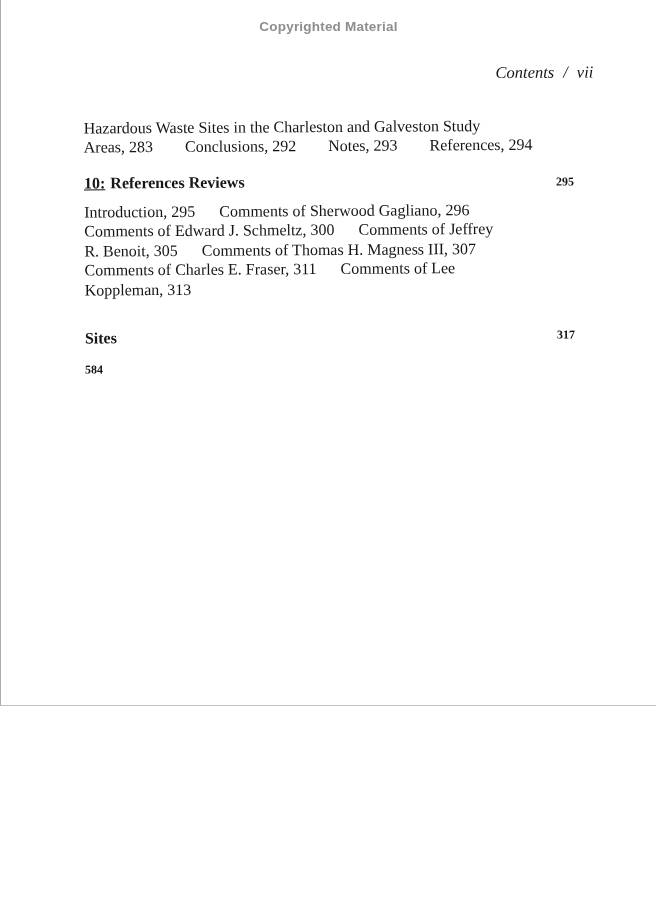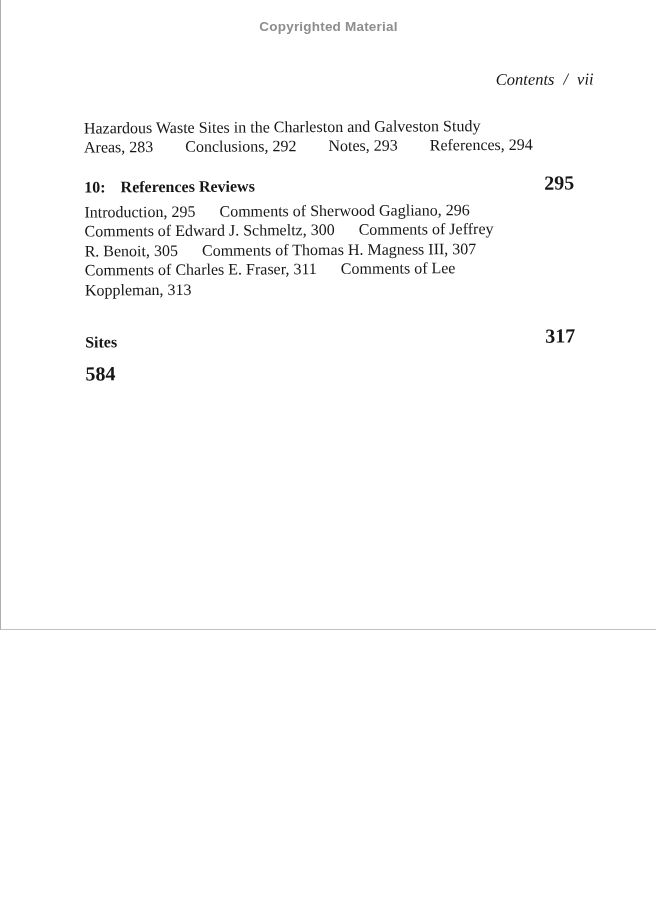--- a/index.html
+++ b/index.html
@@ -3,21 +3,21 @@
 <meta charset="utf-8">
 <style>
   html, body {
     margin: 0;
     padding: 0;
     background: #ffffff;
   }
   .page {
     position: relative;
     width: 656px;
-    height: 630px;
+    height: 706px;
     background: #ffffff;
     overflow: hidden;
     border-left: 1px solid #adadad;
     border-bottom: 1px solid #c2c2c2;
     box-sizing: border-box;
     font-family: "Liberation Serif", serif;
     color: #161616;
   }
   .watermark {
     position: absolute;
@@ -33,21 +33,21 @@
   }
   
   .scan-content {
     position: absolute;
     inset: 0;
     transform: rotate(-0.35deg);
     transform-origin: 50% 50%;
   }
   .running-head {
     position: absolute;
-    top: 71px;
+    top: 64px;
     right: 61px;
     font-style: italic;
     font-size: 16.5px;
     white-space: nowrap;
   }
   .running-head .sep {
     display: inline-block;
     margin: 0 9px;
   }
   .toc-para {
@@ -68,25 +68,26 @@
     align-items: baseline;
     font-weight: 700;
     font-size: 16px;
     white-space: nowrap;
   }
   .row-chapter { top: 173px; }
   .row-index   { top: 328px; }
   .row-about   { top: 365px; }
   .chapter-label .chapter-num {
     display: inline-block;
-    margin-right: 15px;
+    margin-right: 5px;
+    text-decoration: underline;
   }
   .folio {
     font-weight: 700;
-    font-size: 20px;
+    font-size: 12px;
   }
   
   .row-index .folio { transform: translateY(-2px); }
   .row-about .folio { transform: translateY(-4px); }
 </style>
 </head>
 <body>
 
 <div class="page">
 

